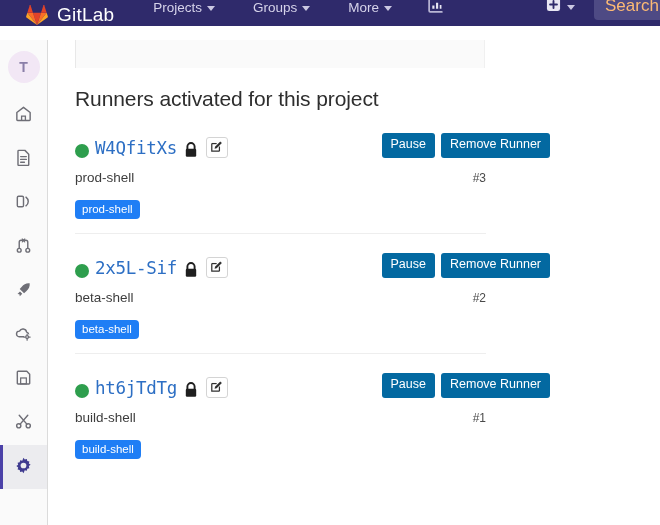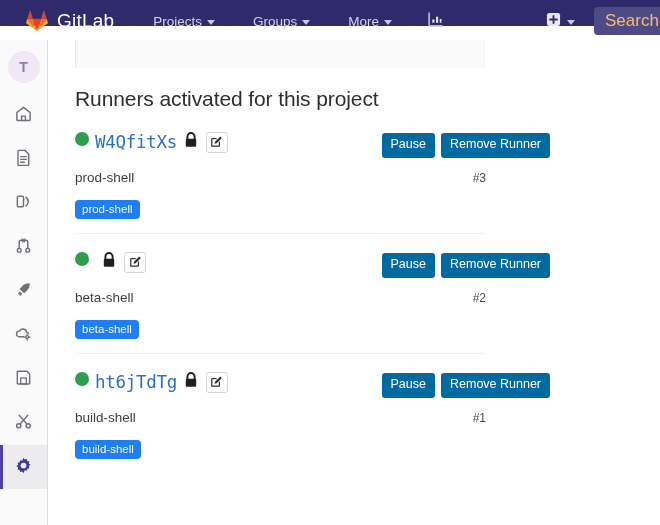--- a/index.html
+++ b/index.html
@@ -17,21 +17,21 @@
   }
 
   
   .topbar {
     position: absolute;
     top: 0; left: 0;
     width: 660px;
     height: 26px;
     background: #2f2a6b;
     display: flex;
-    align-items: center;
+    align-items: flex-end;
     box-sizing: border-box;
     padding: 16px 0 0 26px;
   }
   .brand {
     display: flex;
     align-items: center;
     gap: 9px;
     margin-right: 26px;
   }
   .brand-logo { width: 22px; height: 22px; display: block; }
@@ -174,21 +174,21 @@
     padding-bottom: 14px;
   }
   .runner-divider {
     height: 1px;
     background: #eeeeee;
     margin: 0 0 18px 0;
     width: 411px;
   }
   .runner-head {
     display: flex;
-    align-items: flex-start;
+    align-items: flex-end;
     height: 26px;
     margin-bottom: 12px;
   }
   .status-dot {
     width: 14px; height: 14px;
     border-radius: 50%;
     background: #2e9e4d;
     flex: none;
     margin-right: 6px;
   }
@@ -445,20 +445,21 @@
         <span class="runner-id">#3</span>
       </div>
       <span class="tag">prod-shell</span>
     </div>
 
     <div class="runner-divider"></div>
 
     <div class="runner">
       <div class="runner-head">
         <span class="status-dot"></span>
+        <span class="runner-token">2x5L-Sif</span>
         <span class="lock-icon">
           <svg width="14" height="16" viewBox="0 0 14 16">
             <path d="M3.4 7V4.6a3.6 3.6 0 017.2 0V7" fill="none" stroke="#1f1f1f" stroke-width="1.9"></path>
             <rect x="1.8" y="6.8" width="10.4" height="8" rx="1.2" fill="#1f1f1f"></rect>
           </svg>
         </span>
         <span class="edit-btn">
           <span>
             <svg width="13" height="13" viewBox="0 0 16 16">
               <path d="M2.2 4.4v9.4h9.4" fill="none" stroke="#303030" stroke-width="1.5"></path>

